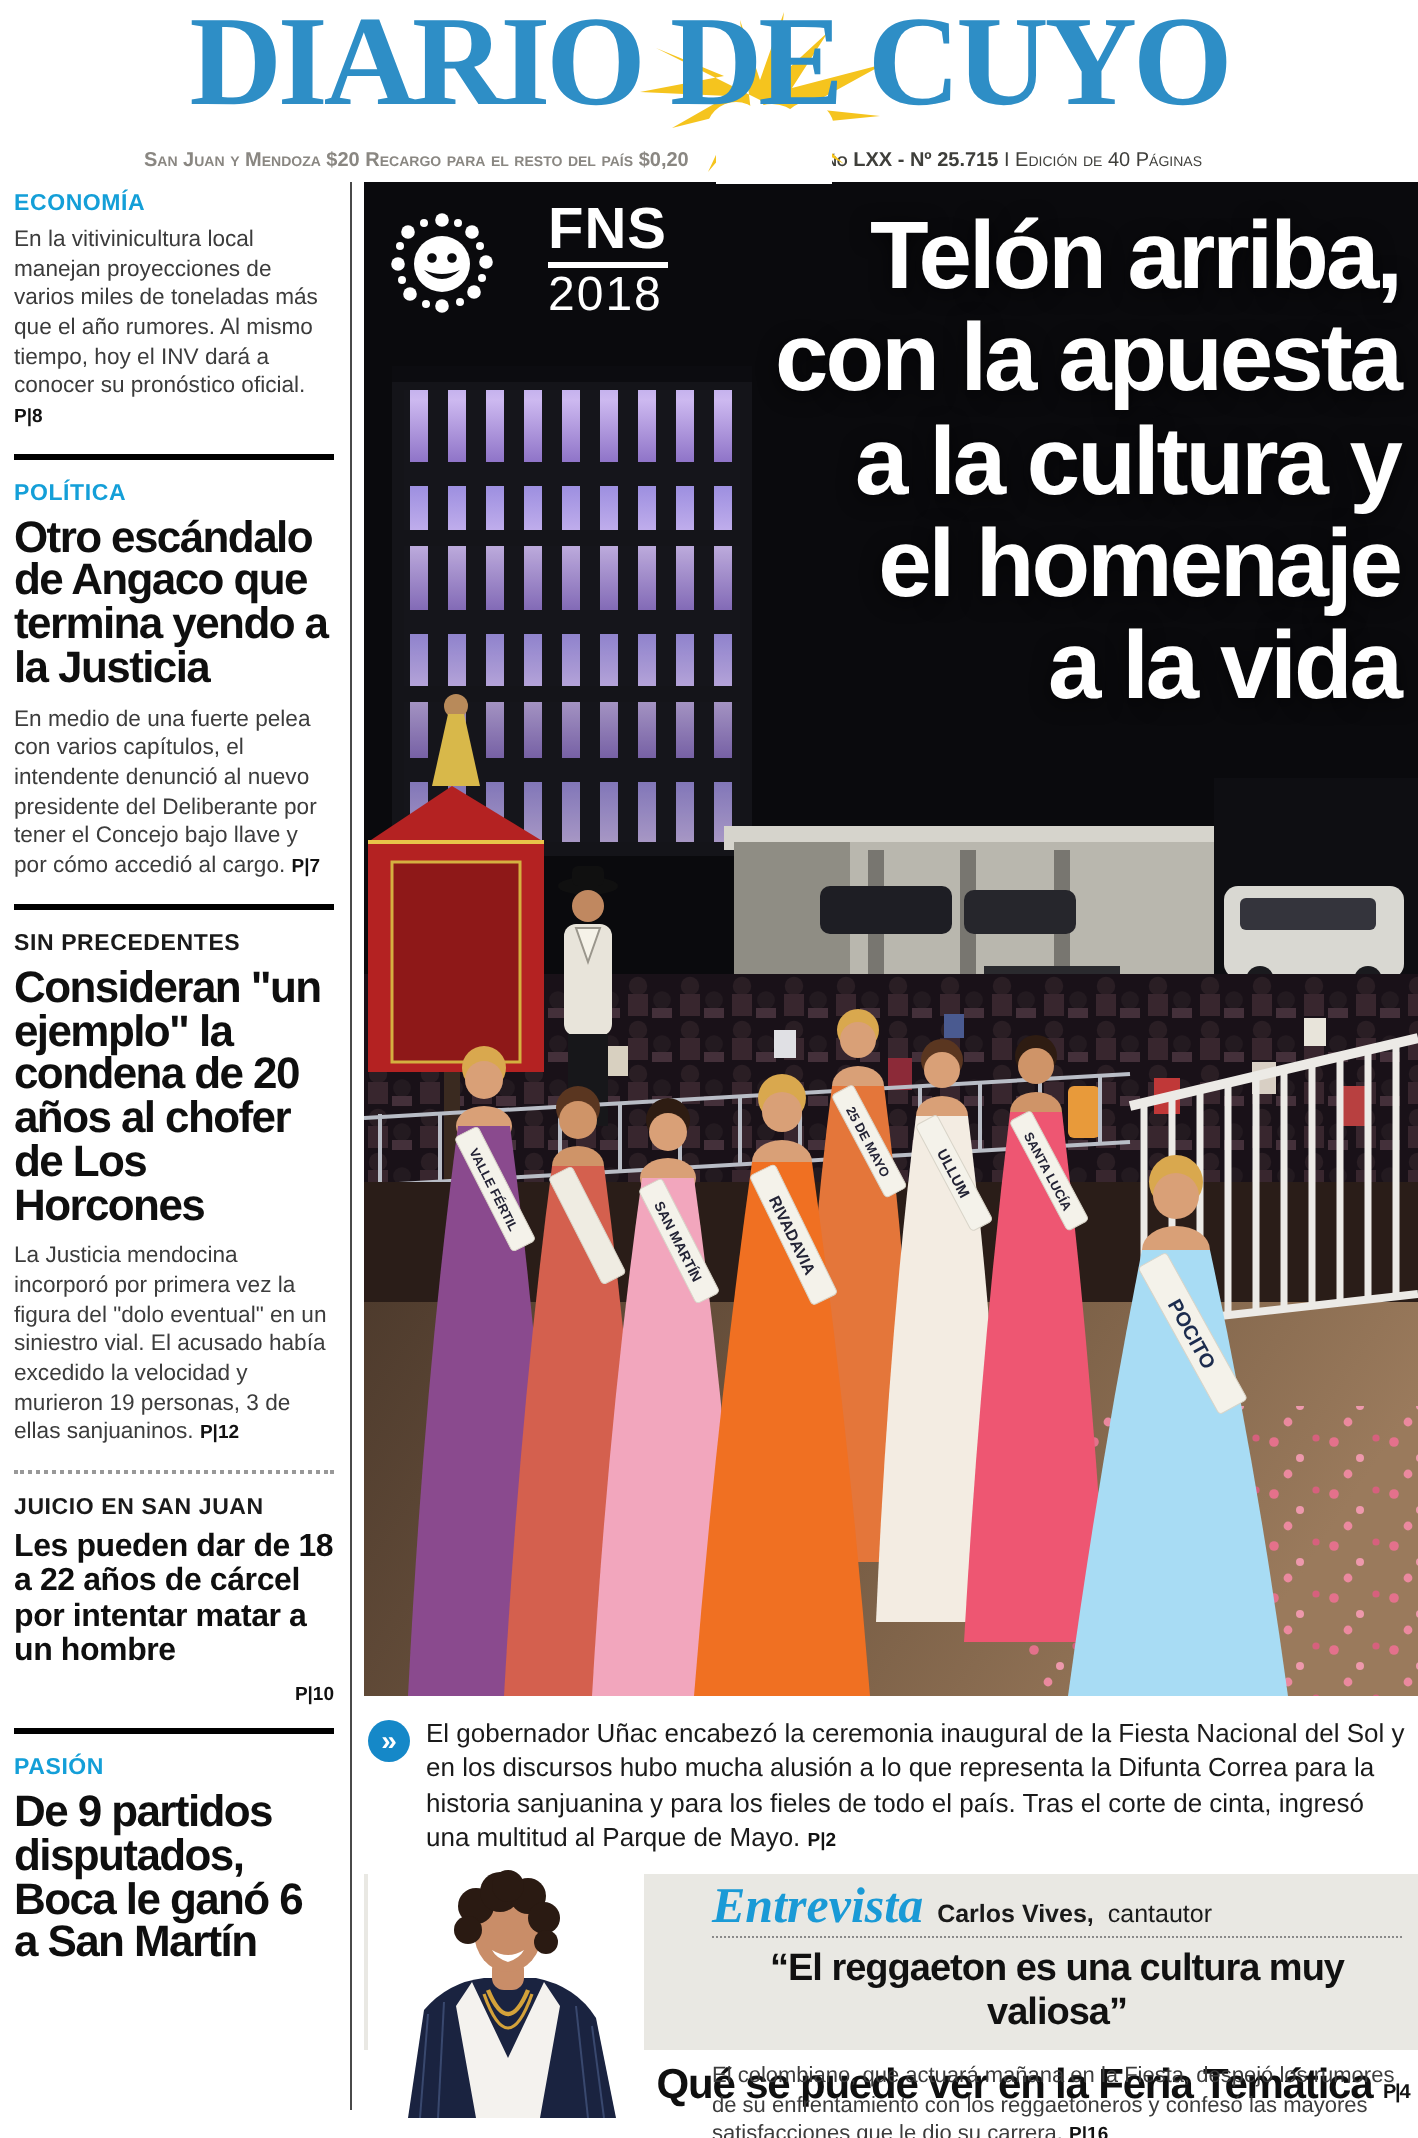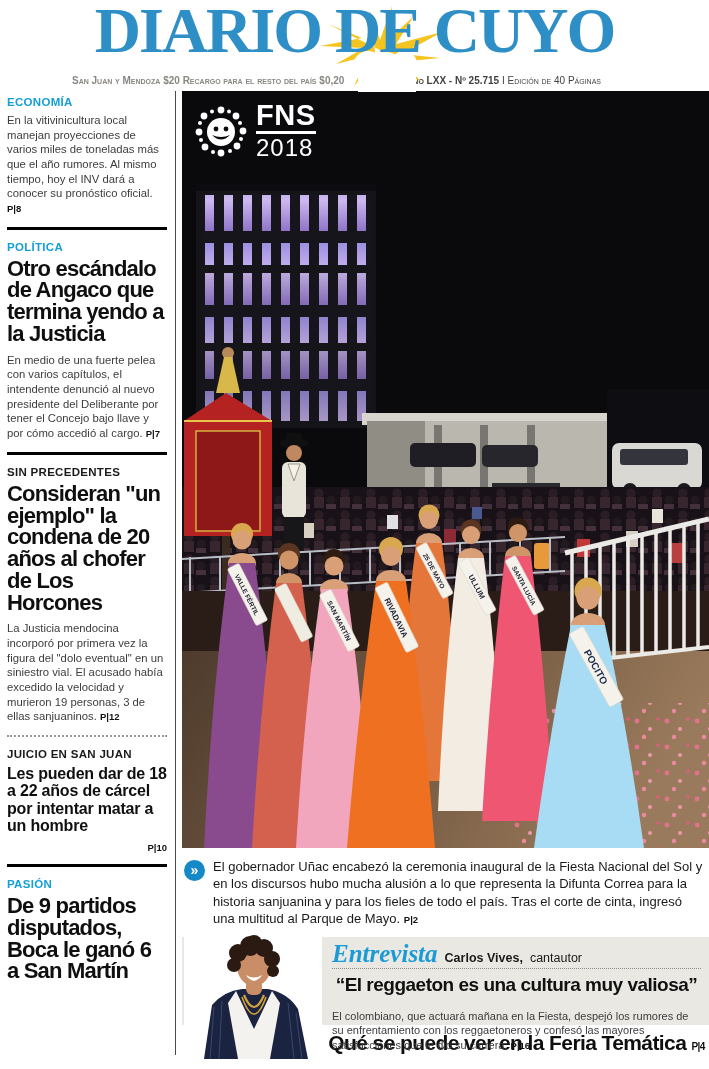--- a/index.html
+++ b/index.html
@@ -29,35 +29,35 @@
   .hl.small{font-size:16px;line-height:1.08;letter-spacing:-.2px;}
   .body-txt{font-size:11.3px;line-height:1.3;color:#3c3c3c;margin:0;}
   .pref{font-weight:bold;font-size:9.5px;color:#111;}
   .pright{display:block;text-align:right;margin-top:2px;}
   .div-solid{border:none;border-top:3px solid #000;margin:11px 0;}
   .div-dotted{border:none;border-top:2px dotted #999;margin:11px 0;}
 
   
   .photo{position:relative;width:527px;height:757px;background:#0a0a0d;overflow:hidden;}
   .photo svg.scene{position:absolute;inset:0;width:100%;height:100%;}
-  .fns{position:absolute;top:10px;left:10px;display:flex;align-items:center;gap:6px;z-index:3;}
+  .fns{position:absolute;top:10px;left:10px;display:flex;align-items:center;gap:24px;z-index:3;}
   .fns-acr{font-size:29px;font-weight:bold;color:#fff;line-height:1;border-bottom:3px solid #fff;padding-bottom:1px;letter-spacing:.5px;}
   .fns-year{font-size:24px;color:#fff;line-height:1.15;letter-spacing:1px;}
   .main-hl{position:absolute;top:12px;right:9px;z-index:3;text-align:right;color:#fff;
     font-weight:bold;font-size:48px;line-height:1.07;letter-spacing:-1.5px;
     text-shadow:0 2px 10px rgba(0,0,0,.65);}
 
   
   .caption{display:flex;gap:8px;padding:10px 2px 8px 2px;}
   .cap-ico{flex:0 0 auto;width:21px;height:21px;border-radius:50%;background:#1588c8;color:#fff;
     font-weight:bold;font-size:14px;line-height:21px;text-align:center;margin-top:2px;}
   .cap-txt{font-size:13px;line-height:1.33;color:#1a1a1a;}
 
   
-  .entrevista{position:relative;margin-top:2px;height:88px;background:#e9e8e3;}
+  .entrevista{position:relative;margin-top:2px;height:88px;background:#e9e8e3;padding-left:24px;}
   .vives{position:absolute;left:2px;top:-4px;width:138px;height:126px;z-index:2;}
   .ent-inner{padding:4px 8px 0 150px;}
   .ent-head{display:flex;align-items:baseline;gap:7px;border-bottom:1px dotted #8a8a8a;padding-bottom:2px;}
   .ent-label{font-family:"Liberation Serif",serif;font-style:italic;font-weight:bold;
     font-size:25px;color:#1a9ad6;line-height:1;}
   .ent-person{font-size:12.5px;font-weight:bold;color:#1a1a1a;}
   .ent-role{font-size:12.5px;color:#1a1a1a;}
   .ent-hl{font-weight:bold;font-size:19px;letter-spacing:-.5px;color:#111;text-align:center;margin:5px 0 13px;}
   .ent-body{font-size:11px;line-height:1.3;color:#3c3c3c;text-align:left;}
 
@@ -391,20 +391,27 @@
                 <circle cx="34" cy="27" r="2.4"></circle>
               <path d="M20,33 Q29,42 38,33 Q29,37 20,33 Z"></path>
             </g>
           </svg>
           <div class="fns-text">
             <div class="fns-acr">FNS</div>
             <div class="fns-year">2018</div>
           </div>
         </div>
 
+        <div class="main-hl">
+          <div>Telón arriba,</div>
+          <div>con la apuesta</div>
+          <div>a la cultura y</div>
+          <div>el homenaje</div>
+          <div>a la vida</div>
+        </div>
       </div>
 
       <div class="caption">
         <div class="cap-ico">»</div>
         <div class="cap-txt"><span>El gobernador Uñac encabezó la ceremonia inaugural de la Fiesta Nacional del Sol y en los discursos hubo mucha alusión a lo que representa la Difunta Correa para la historia sanjuanina y para los fieles de todo el país. Tras el corte de cinta, ingresó una multitud al Parque de Mayo.</span> <span class="pref">P|2</span></div>
       </div>
 
       <div class="entrevista">
         <svg class="vives" viewBox="0 0 138 126">
           <rect width="138" height="126" fill="#ffffff"></rect>

